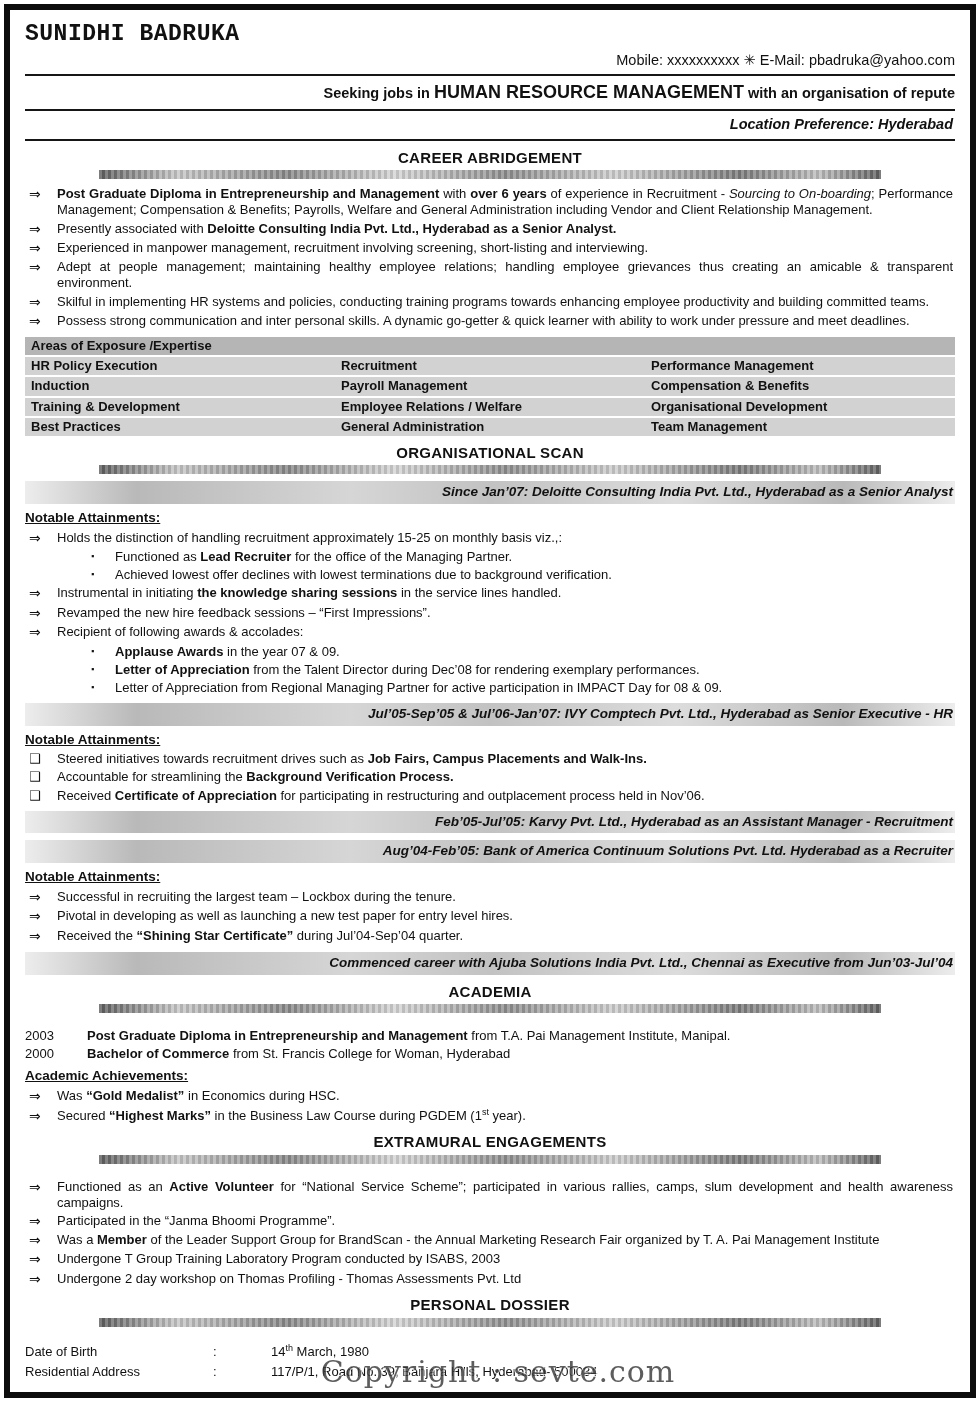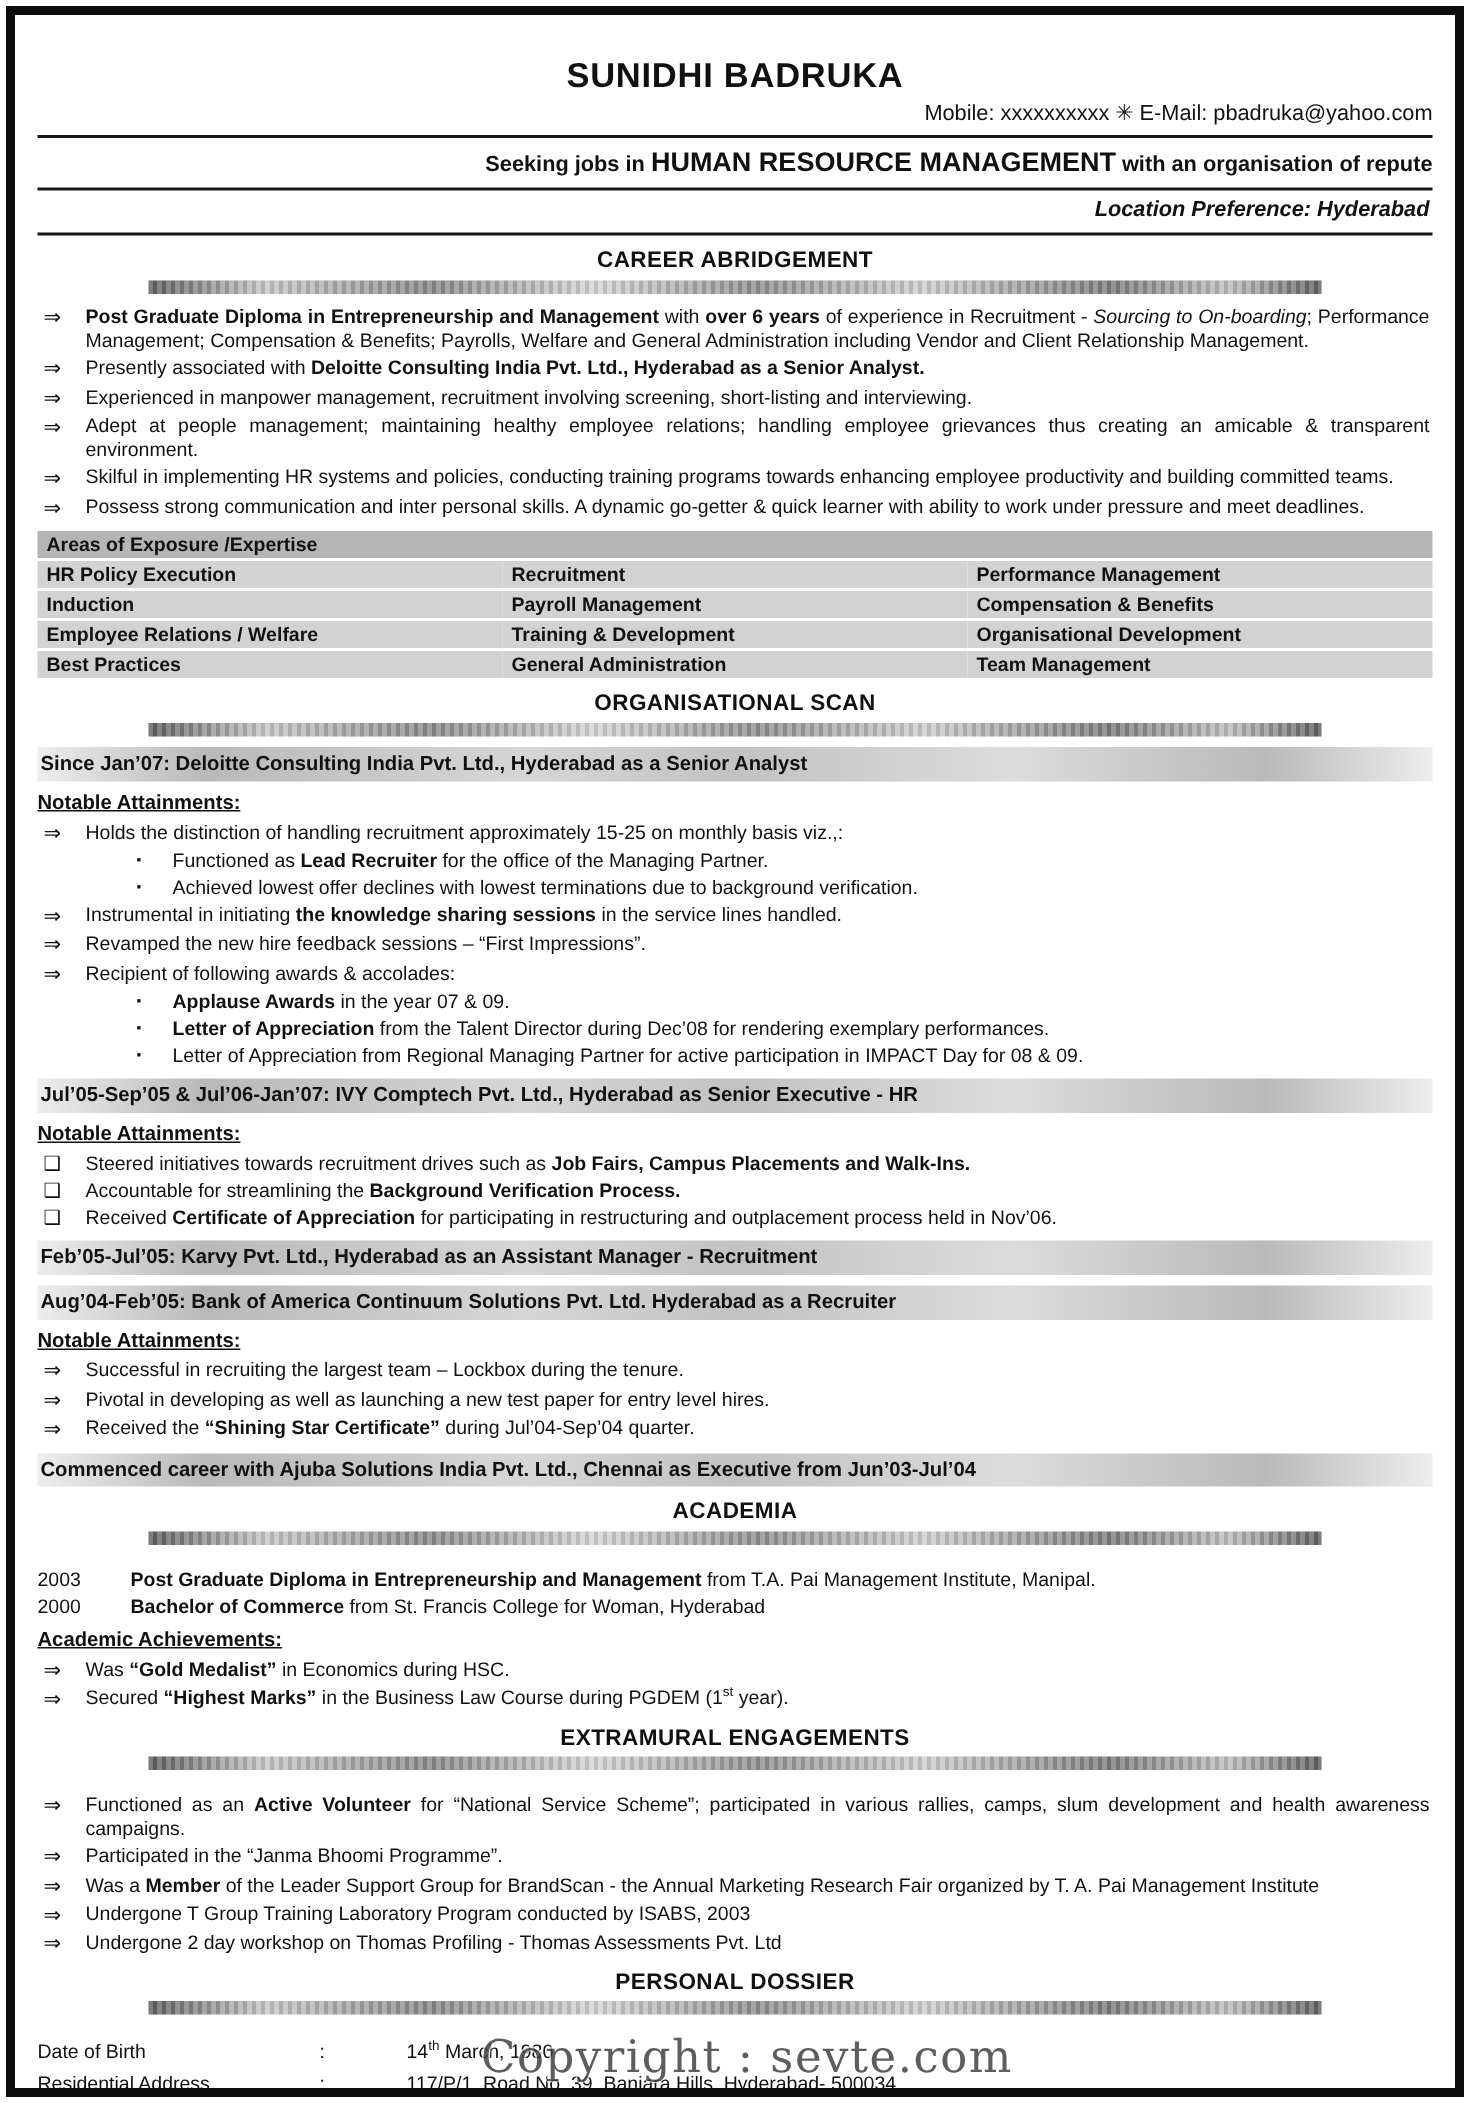--- a/index.html
+++ b/index.html
@@ -8,21 +8,21 @@
     width: 980px; height: 1402px; margin: 0 auto; background: #fff;
     padding: 4px; position: relative;
   }
   .frame {
     border: 6px solid #0d0d0d; height: 100%; width: 100%;
     padding: 8px 15px 10px 15px; overflow: hidden; position: relative;
     font-family: "Liberation Sans", "DejaVu Sans", sans-serif;
     font-size: 13px; line-height: 1.24; color: #111;
   }
   .rule { border: 0; border-top: 2px solid #161616; margin: 5px 0; }
-  .name { text-align: center; font-size: 23px; font-weight: bold; letter-spacing: .5px; margin-top: 18px; }
+  .name { font-size: 23px; font-weight: bold; letter-spacing: .5px; margin-top: 2px; font-family: Liberation Mono, monospace; }
   .contact { text-align: right; font-size: 14.5px; margin-top: 3px; }
   .seeking { text-align: right; font-size: 14.5px; font-weight: bold; margin: 2px 0; }
   .seeking .lg { font-size: 18px; }
   .location { text-align: right; font-size: 14.5px; font-weight: bold; font-style: italic; margin: 3px 2px 2px 0; }
 
   .section-title { text-align: center; font-weight: bold; font-size: 15px; margin-top: 8px; letter-spacing: .3px; }
   .section-bar {
     height: 9px; width: 84%; margin: 3px auto 7px;
     background-image:
       repeating-linear-gradient(90deg, rgba(255,255,255,.18) 0 3px, rgba(0,0,0,.10) 3px 6px),
@@ -37,23 +37,24 @@
   .li .txt { flex: 1; text-align: justify; padding-right: 2px; }
   .li.sub { margin-left: 62px; }
   .li.sub .bul { flex: 0 0 28px; }
 
   .expertise { margin: 7px 0 4px; }
   .exp-header { background: #b5b5b5; font-weight: bold; padding: 1px 6px; margin-bottom: 2px; }
   .exp-grid { display: grid; grid-template-columns: 1fr 1fr 1fr; row-gap: 2px; }
   .exp-cell { background: #d2d2d2; font-weight: bold; padding: 1px 6px; }
 
   .job-header {
-    text-align: left; font-weight: bold; font-size: 13.5px;
+    text-align: right; font-weight: bold; font-size: 13.5px;
     padding: 3px 2px; margin: 7px 0 3px;
     background: linear-gradient(90deg,#ededed,#b9b9b9 12%,#d6d6d6 35%,#c2c2c2 50%,#dcdcdc 70%,#b9b9b9 88%,#ededed);
+    font-style: italic;
   }
   .attain { font-weight: bold; text-decoration: underline; font-size: 13.5px; margin: 6px 0 3px; }
 
   .acad-row { display: flex; margin: 2px 0; }
   .acad-row .year { flex: 0 0 62px; }
   .acad-row .txt { flex: 1; text-align: justify; }
 
   .drow { display: flex; margin: 4px 0; }
   .dlabel { flex: 0 0 188px; }
   .dcolon { flex: 0 0 58px; }
@@ -120,22 +121,22 @@
 
     <div class="expertise">
       <div class="exp-header">Areas of Exposure /Expertise</div>
       <div class="exp-grid">
         <div class="exp-cell">HR Policy Execution</div>
         <div class="exp-cell">Recruitment</div>
         <div class="exp-cell">Performance Management</div>
         <div class="exp-cell">Induction</div>
         <div class="exp-cell">Payroll Management</div>
         <div class="exp-cell">Compensation &amp; Benefits</div>
+        <div class="exp-cell">Training &amp; Development</div>
         <div class="exp-cell">Employee Relations / Welfare</div>
-        <div class="exp-cell">Training &amp; Development</div>
         <div class="exp-cell">Organisational Development</div>
         <div class="exp-cell">Best Practices</div>
         <div class="exp-cell">General Administration</div>
         <div class="exp-cell">Team Management</div>
       </div>
     </div>
 
     <div>
       <div class="section-title">ORGANISATIONAL SCAN</div>
       <div class="section-bar"></div>

